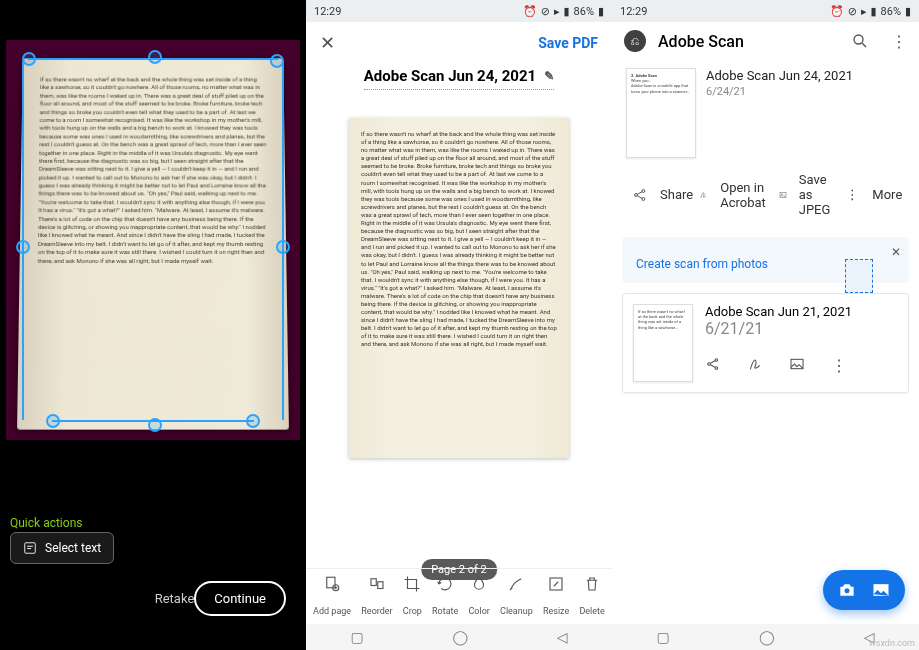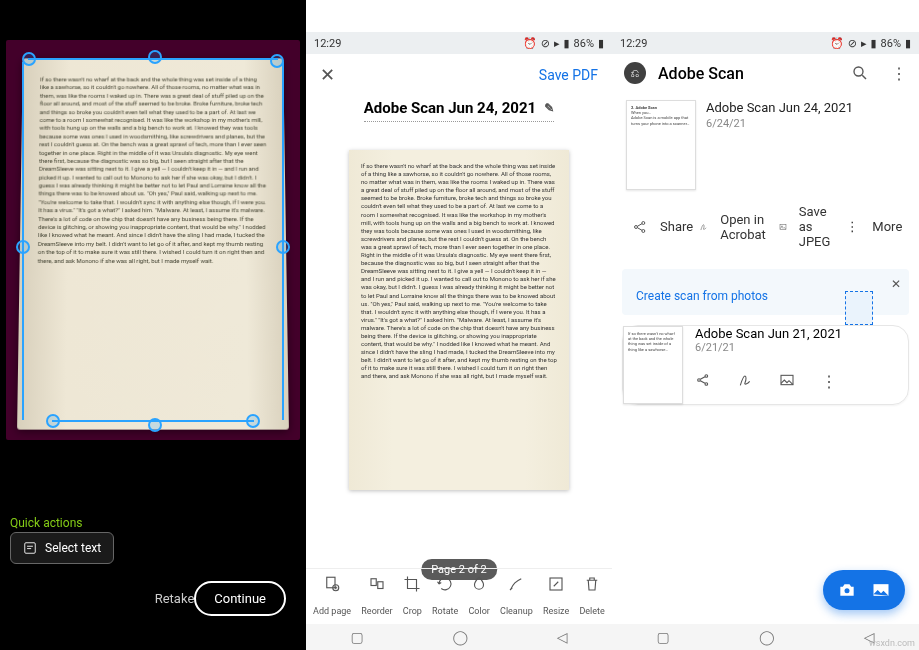--- a/index.html
+++ b/index.html
@@ -4,21 +4,21 @@
 <style>
   * { box-sizing: border-box; margin: 0; padding: 0; font-family: -apple-system, Roboto, sans-serif; }
   body { width: 919px; height: 650px; display: flex; background: #fff; overflow: hidden; }
   .pane { position: relative; height: 650px; }
   .pane1 { width: 306px; background: #000; color: #fff; }
   .pane2 { width: 306px; background: #fff; }
   .pane3 { width: 307px; background: #fff; }
 
   
   .status { height: 22px; display: flex; align-items: center; justify-content: space-between; padding: 0 8px; font-size: 11px; color: #333; }
-  .pane2 .status, .pane3 .status { background: #eceff1; margin-top: 32px; }
+  .pane2 .status, .pane3 .status { background: #eceff1; }
   .status .right { display: flex; gap: 4px; align-items: center; }
 
   
   .crop-area { position: relative; margin: 40px 6px 0 6px; height: 400px; background: #43002a; border-radius: 2px; overflow: hidden; }
   .book { position: absolute; inset: 14px; background: linear-gradient(90deg,#d8d0bc 0%,#eee7d5 18%,#efe9d8 85%,#d9d1bd 100%); transform: perspective(600px) rotateX(4deg); border-radius: 3px; box-shadow: 0 2px 10px rgba(0,0,0,.5);}
   .book .txt { position:absolute; inset:18px; color:#443; font-size:6px; line-height:1.4; overflow:hidden; filter:blur(.3px);}
   .handle { position:absolute; width:14px; height:14px; border:2px solid #2aa3ff; background:rgba(42,163,255,.2); border-radius:50%; }
   .h-tl{top:12px;left:16px}.h-tm{top:10px;left:142px}.h-tr{top:14px;right:16px}
   .h-ml{top:200px;left:10px}.h-mr{top:200px;right:10px}
   .h-bl{bottom:12px;left:40px}.h-bm{bottom:8px;left:142px}.h-br{bottom:12px;right:40px}
@@ -28,21 +28,21 @@
 
   .qa { position:absolute; left:10px; bottom:120px; font-size:12px; color:#84cc16;}
   .sel-text-btn { position:absolute; left:10px; bottom:86px; display:flex; align-items:center; gap:8px; border:1px solid #666; border-radius:6px; padding:8px 12px; font-size:12px; color:#fff; background:#1a1a1a;}
   .bottom-row{position:absolute;bottom:34px;left:0;right:0;display:flex;justify-content:flex-end;padding:0 20px;align-items:center}
   .retake{font-size:13px;color:#ccc;background:none;border:none}
   .continue{font-size:13px;color:#fff;background:none;border:2px solid #fff;border-radius:20px;padding:8px 18px}
 
   
   .top2{display:flex;align-items:center;justify-content:space-between;padding:10px 14px}
   .close-x{font-size:18px;color:#555}
-  .savepdf{color:#1473e6;font-weight:400;font-size:14px}
+  .savepdf{color:#1473e6;font-weight:700;font-size:14px}
   .doc-title{display:flex;align-items:center;justify-content:center;gap:8px;font-weight:700;font-size:15px;margin-top:4px;border-bottom:1px dotted #999;padding-bottom:4px;width:fit-content;margin-left:auto;margin-right:auto}
   .pencil{font-size:12px;color:#555}
   .scan-page{width:220px;height:340px;margin:28px auto 0;background:linear-gradient(90deg,#efe9d6,#f4efdf 20%,#f4efdf 80%,#efe9d6);box-shadow:0 1px 4px rgba(0,0,0,.25);position:relative;overflow:hidden}
   .scan-page .txt{position:absolute;inset:12px;font-size:6px;line-height:1.35;color:#333;filter:blur(.25px)}
   .page-pill{position:absolute;bottom:70px;left:50%;transform:translateX(-50%);background:#5a5a5a;color:#fff;font-size:11px;padding:4px 10px;border-radius:12px}
   .toolbar2{position:absolute;bottom:28px;left:0;right:0;display:flex;justify-content:space-around;padding:6px 2px;border-top:1px solid #eee}
   .tool{display:flex;flex-direction:column;align-items:center;font-size:9px;color:#555;gap:13px}
   .tool svg{width:18px;height:18px;stroke:#555;fill:none;stroke-width:1.5}
   .navbar{position:absolute;bottom:0;left:0;right:0;height:26px;display:flex;justify-content:space-around;align-items:center;background:#f5f5f5}
   .navbar span{color:#777;font-size:14px}
@@ -56,21 +56,21 @@
   .meta{flex:1}
   .meta .t{font-size:13px;color:#222}
   .meta .d{font-size:11px;color:#888;margin-top:2px}
   .menu3{display:flex;flex-direction:row;gap:2px;font-size:13px;color:#333}
   .menu3 .row{display:flex;align-items:center;gap:12px;padding:6px 2px}
   .menu3 svg{width:16px;height:16px;stroke:#555;fill:none;stroke-width:1.5}
   .tip{margin:8px 10px;background:#f3f8fc;border-radius:4px;padding:12px 14px;position:relative;font-size:12px;color:#333}
   .tip .close{position:absolute;top:8px;right:8px;color:#555}
   .tip .link{color:#1473e6;font-weight:400;margin-top:8px;display:block}
   .tip .ic{position:absolute;right:36px;top:22px;width:28px;height:34px;border:1px dashed #1473e6;background:#eaf3fc}
-  .card3{margin:10px;border:1px solid #e6e6e6;border-radius:16px;display:flex;gap:12px;box-shadow:0 1px 2px rgba(0,0,0,.05)}
+  .card3{margin:10px;border:1px solid #e6e6e6;border-radius:3px;padding:10px;display:flex;gap:12px;box-shadow:0 1px 2px rgba(0,0,0,.05)}
   .card3 .thumb{width:60px;height:78px}
   .card3 .actions{display:flex;gap:26px;margin-top:18px;color:#555}
   .fab{position:absolute;bottom:40px;right:14px;background:#1473e6;border-radius:24px;padding:10px 14px;display:flex;gap:14px;box-shadow:0 4px 10px rgba(20,115,230,.4)}
   .fab svg{width:20px;height:20px;fill:#fff}
   .attr{position:absolute;bottom:2px;right:4px;font-size:9px;color:#bbb}
 </style>
 </head>
 <body>
 
 <div class="pane pane1">
@@ -262,21 +262,21 @@
   <div class="tip">
     <span class="close">✕</span>
     <div class="ic"></div>
     <a class="link">Create scan from photos</a>
   </div>
 
   <div class="card3">
     <div class="thumb">If so there wasn't no wharf at the back and the whole thing was set inside of a thing like a sawhorse…</div>
     <div style="flex:1">
       <div class="t" style="font-size:13px">Adobe Scan Jun 21, 2021</div>
-      <div class="d" style="font-size:11px;color:#888">6/21/21</div>
+      <div class="d" style="font-size:16px;color:#888">6/21/21</div>
       <div class="actions">
         <span><svg width="16" height="16" viewBox="0 0 24 24" stroke="#555" fill="none" stroke-width="1.6">
               <circle cx="6" cy="12" r="2"></circle>
               <circle cx="17" cy="6" r="2"></circle>
               <circle cx="17" cy="18" r="2"></circle>
               <path d="M8 11l7-4M8 13l7 4"></path>
             </svg></span>
         <span><svg width="16" height="16" viewBox="0 0 24 24" stroke="#555" fill="none" stroke-width="1.6">
               <path d="M5 20c3-10 5-14 7-14s2 6 0 10 4 2 7-2"></path>
             </svg></span>

